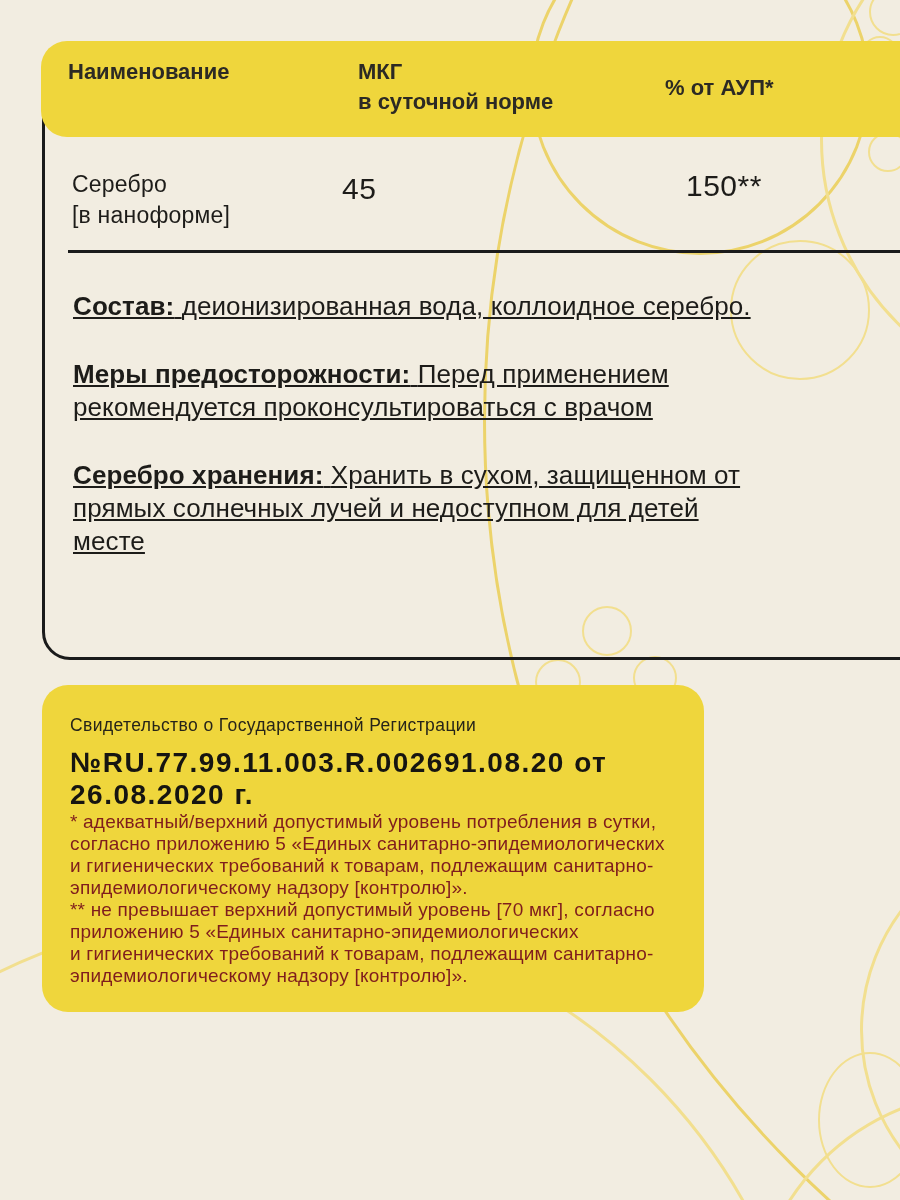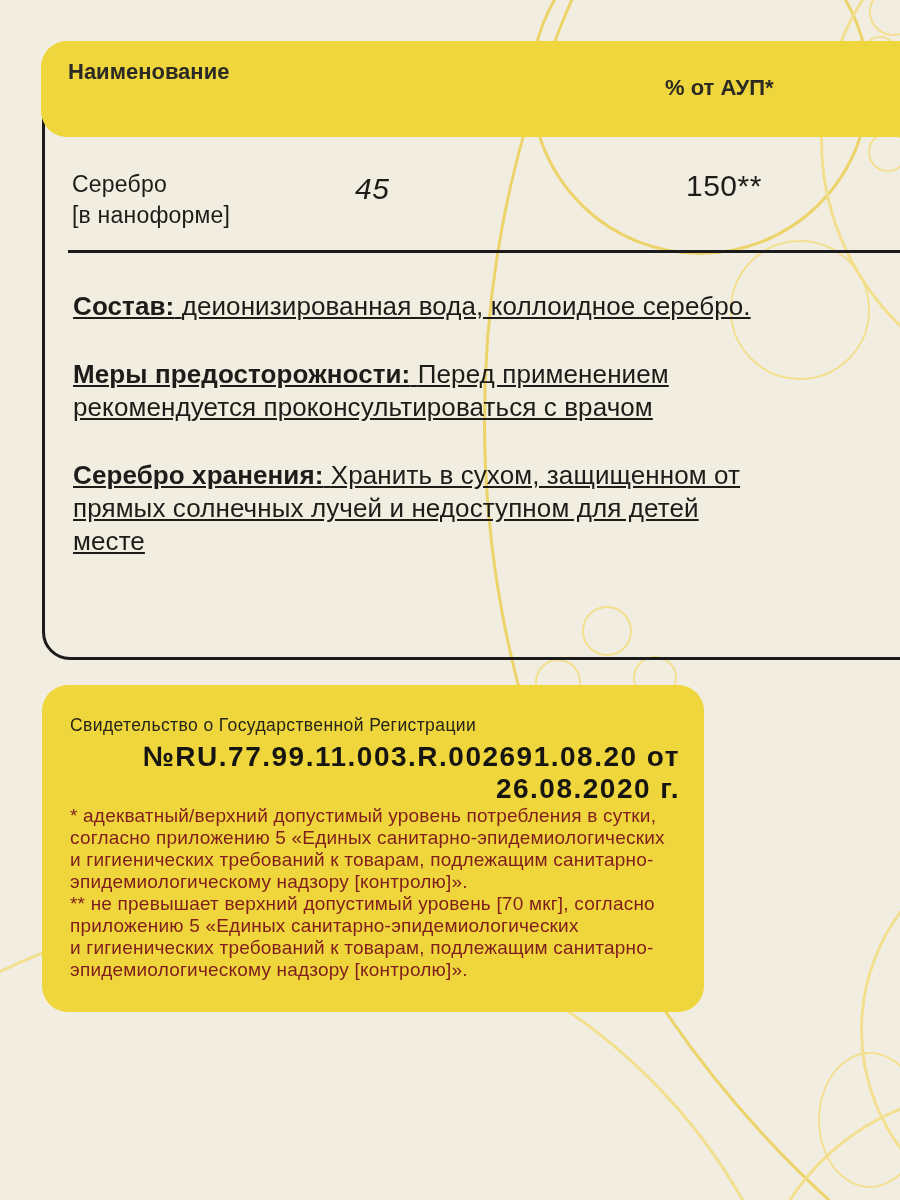--- a/index.html
+++ b/index.html
@@ -30,38 +30,38 @@
   }
   .th { position: absolute; top: 16px; font-size: 22px; font-weight: 600; color: #2c2a24; line-height: 30px; }
   .th.c1 { left: 27px; }
   .th.c2 { left: 317px; white-space: pre-line; }
   .th.c3 { left: 624px; margin-top: 16px; }
   .trow-name {
     position: absolute; left: 27px; top: 124px;
     font-size: 23px; line-height: 31px; white-space: pre-line; letter-spacing: 0.2px;
   }
   .trow-val { position: absolute; top: 127px; font-size: 30px; letter-spacing: 0.5px; }
-  .trow-val.v1 { left: 310px; font-style: italic; }
+  .trow-val.v1 { left: 297px; }
   .trow-val.v2 { left: 641px; top: 124px; }
   .divider { position: absolute; left: 23px; right: 20px; top: 205px; height: 3px; background: #1b1b1b; }
   .sections { position: absolute; left: 28px; right: 22px; top: 245px; text-decoration: underline; }
   .sec { font-size: 26px; line-height: 33px; margin-bottom: 35px; letter-spacing: 0.1px; }
   .sec b { font-weight: 700; }
   .sec .sec-text { white-space: pre-line; }
 
   
   .card2 {
     position: absolute; z-index: 2;
     left: 42px; top: 685px; width: 662px; height: 327px;
     background: #efd63c; border-radius: 26px;
     padding: 30px 24px 0 28px;
     color: #1e1d18;
   }
   .cert-title { font-size: 17.5px; font-weight: 400; letter-spacing: 0.4px; color: #262419; }
-  .cert-number { margin-top: 5px; font-size: 28px; font-weight: 700; letter-spacing: 1.5px; color: #161511; text-align: right; }
+  .cert-number { margin-top: 11px; font-size: 28px; font-weight: 700; letter-spacing: 1.5px; color: #161511; }
   .fn { font-size: 19px; line-height: 22px; letter-spacing: 0.2px; white-space: pre-line; color: #7f1d1d; }
 </style>
 </head>
 <body>
 
 <div class="canvas">
 
   <div class="dc bright" style="left:530px; top:-85px; width:340px; height:340px;"></div>
   <div class="dc bright" style="left:483px; top:-637px; width:2114px; height:2114px;"></div>
   <div class="dc" style="left:820px; top:-120px; width:520px; height:520px; border-width:3px;"></div>
@@ -73,20 +73,22 @@
   <div class="dc thin" style="left:535px; top:659px; width:46px; height:46px;"></div>
   <div class="dc thin" style="left:633px; top:656px; width:44px; height:44px;"></div>
   <div class="dc" style="left:-318px; top:912px; width:1136px; height:1136px; border-width:3px;"></div>
   <div class="dc thin" style="left:818px; top:1052px; width:104px; height:136px;"></div>
   <div class="dc" style="left:860px; top:830px; width:400px; height:400px; border-width:3px;"></div>
   <div class="dc" style="left:750px; top:1090px; width:480px; height:480px; border-width:3px;"></div>
 
   <div class="card1">
     <div class="thead">
       <div class="th c1">Наименование</div>
+      <div class="th c2">МКГ
+в суточной норме</div>
       <div class="th c3">% от АУП*</div>
     </div>
 
     <div class="trow-name">Серебро
 [в наноформе]</div>
     <div class="trow-val v1">45</div>
     <div class="trow-val v2">150**</div>
 
     <div class="divider"></div>
 

